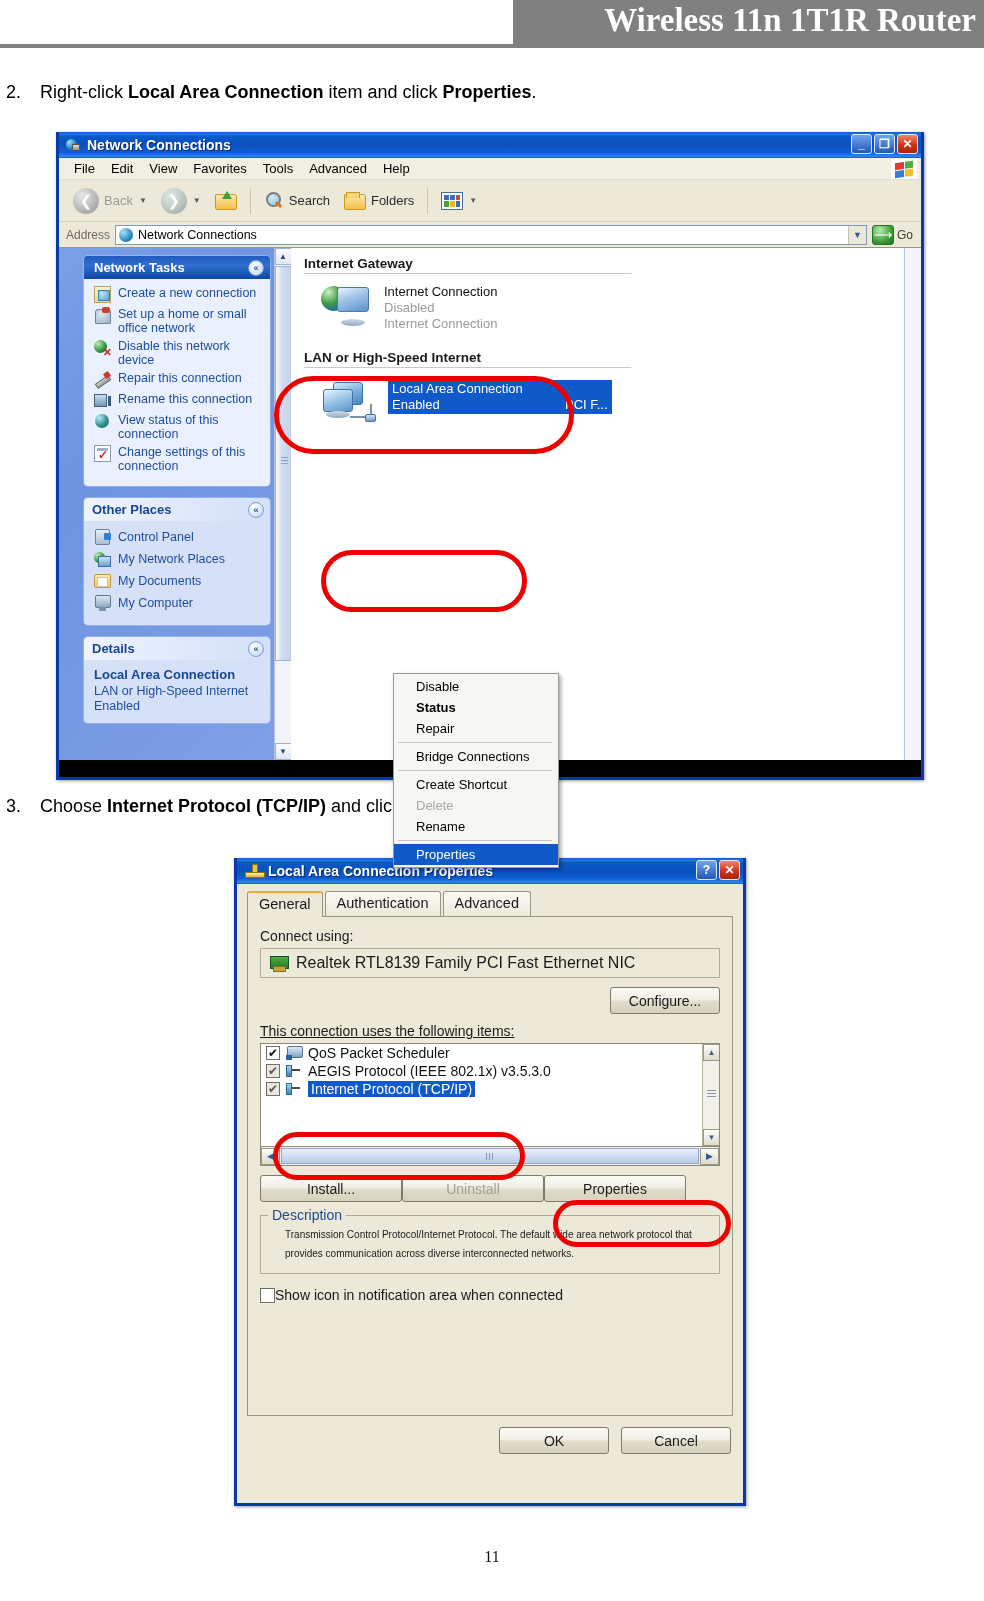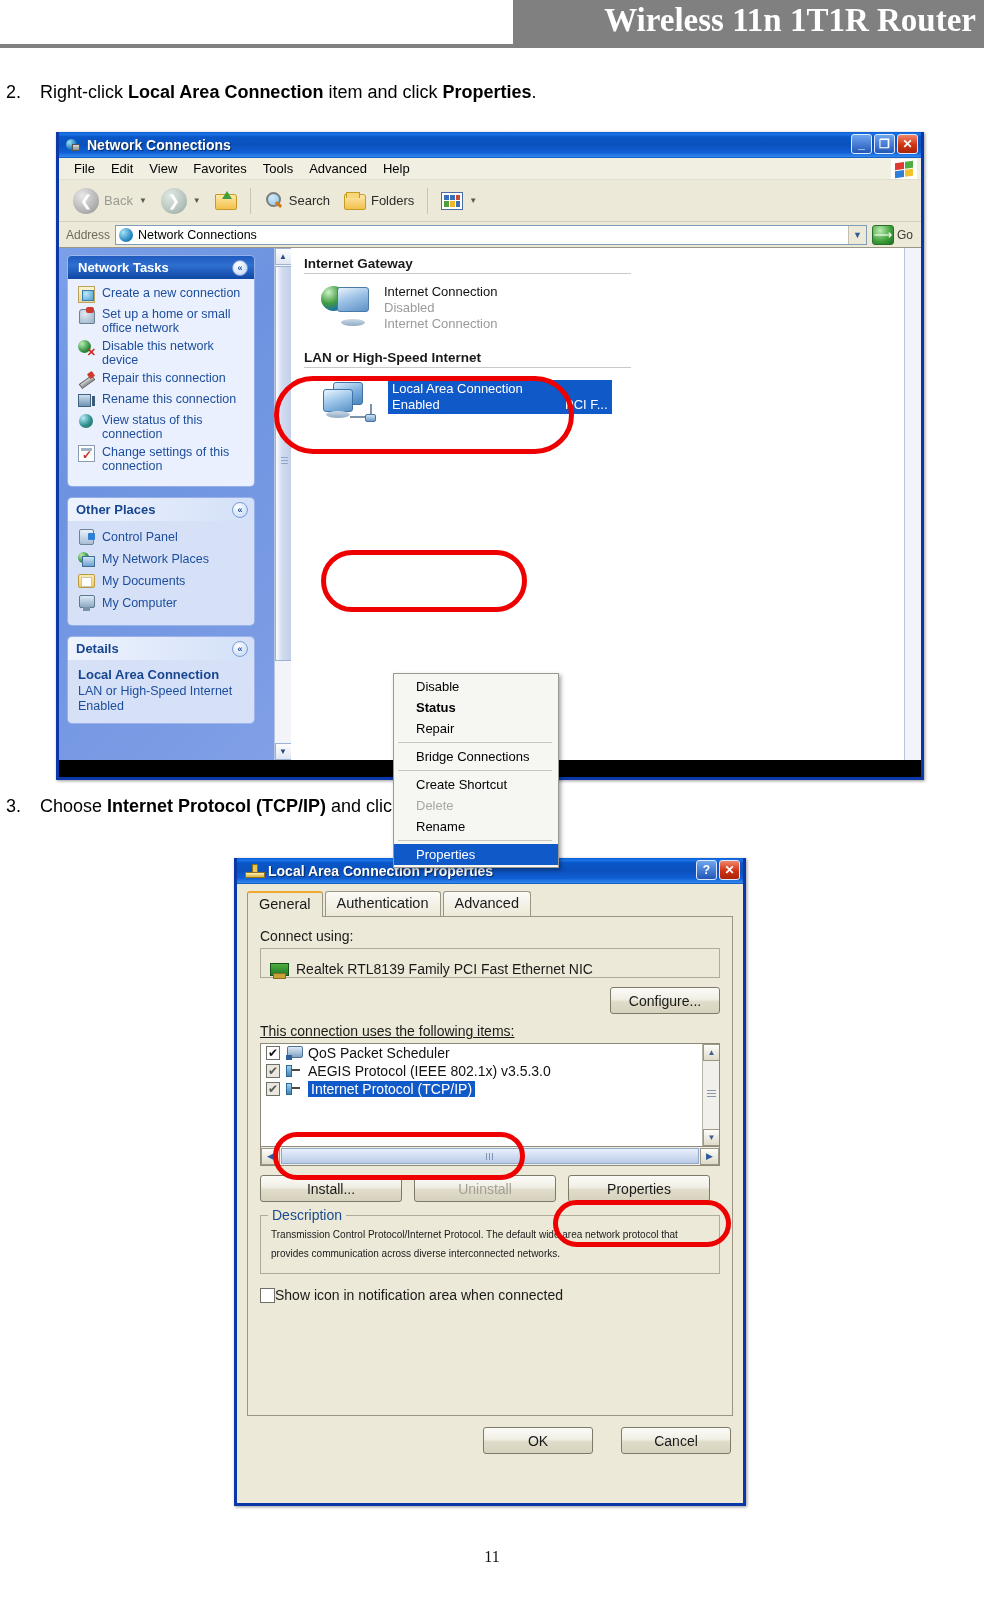--- a/index.html
+++ b/index.html
@@ -185,21 +185,21 @@
   .go-text { font-size:12px; color:#3b3b33; }
 
   .nc-body { display:flex; height:512px; background:#fff; position:relative; }
 
   
   .nc-sidebar {
     width:215px; background:linear-gradient(135deg,#7ba0e8 0%,#6d93e0 35%,#809fe6 100%);
     padding:8px 0 0 9px; position:relative; overflow:hidden;
   }
   .panel { width:186px; margin-bottom:12px; border-radius:4px; overflow:hidden;
-           box-shadow:0 0 0 1px rgba(255,255,255,.25); }
+           box-shadow:0 0 0 1px rgba(255,255,255,.25);margin-left:16px; }
   .panel-head {
     height:23px; display:flex; align-items:center; justify-content:space-between;
     padding:0 6px 0 10px;
     font-size:13px; font-weight:bold;
   }
   .panel-head.blue { background:linear-gradient(180deg,#1f5bbf,#2f6fd0 40%,#0f47a5);
                      color:#fff; }
   .panel-head.light { background:linear-gradient(90deg,#eef3fe,#d3e0f8);
                       color:#17468f;padding-left:8px; }
   .chev {
@@ -364,22 +364,22 @@
     background:#ece9d8; border-top:2px solid #f0a830;
     position:relative; z-index:4; margin-bottom:-1px; padding-bottom:5px;
   }
   .tab-panel {
     margin:0 10px; border:1px solid #9a9684; background:#ece9d8;
     height:500px; padding:11px 12px 0 12px; position:relative;
   }
   .lbl { font-size:14px; color:#1a1a1a; margin-bottom:4px; }
   .nic-box {
     background:#ece9d8; border:1px solid #b0ac9c;
-    height:30px; display:flex; align-items:flex-end; gap:9px; padding-left:9px;
-    font-size:14px; color:#1a1a1a;
+    height:30px; display:flex; align-items:center; gap:9px; padding-left:9px;
+    font-size:16px; color:#1a1a1a;
   }
   .nic-ico { width:17px;height:14px; position:relative; flex:0 0 17px;}
   .nic-ico::before{content:"";position:absolute;left:0;top:0;width:17px;height:11px;
     background:linear-gradient(180deg,#4fae3f,#1f7a26); border:1px solid #15521a;}
   .nic-ico::after{content:"";position:absolute;left:3px;top:10px;width:11px;height:4px;
     background:#c9a23a;border:1px solid #8c6d1d;}
   .btn {
     height:27px; min-width:110px; padding:0 10px;
     background:linear-gradient(180deg,#fbfbf8 0%,#f1efe4 45%,#e0dcca 55%,#d7d2bd 100%);
     border:1px solid #7d7a68; border-radius:3px;
@@ -424,34 +424,34 @@
     display:flex; align-items:center; position:relative;
   }
   .hsa { width:19px;height:17px;background:linear-gradient(180deg,#fdfdfa,#dedbc9);
     border:1px solid #9b9887; display:flex;align-items:center;justify-content:center;
     font-size:9px;color:#2f5b9c; }
   .hs-thumb { flex:1; height:16px; margin:0 1px;
     background:linear-gradient(180deg,#eaf0fb,#b9cbe8); border:1px solid #93a8c9;
     display:flex;align-items:center;justify-content:center; }
   .hs-grip { width:9px; height:7px;
     background:repeating-linear-gradient(90deg,#7f93b4 0 1px,transparent 1px 3px); }
-  .btn-triple { display:flex; gap:12px; margin-top:9px;text-align:center; }
+  .btn-triple { display:flex; margin-top:9px;text-align:center; }
   .fieldset {
-    margin-top:13px; border:1px solid #b0ac9c; padding:9px 10px 10px 10px;
+    margin-top:13px; border:1px solid #b0ac9c; padding:9px 10px 10px 24px;
     position:relative; background:#ece9d8;
   }
   .fs-legend {
     position:absolute; top:-9px; left:7px; background:#ece9d8;
     padding:0 4px; font-size:14px; color:#1a4b8f;
   }
   .fs-text { font-size:10px; color:#1a1a1a; line-height:19px; }
   .chk-row { display:flex; align-items:center; gap:0; margin-top:13px; }
   .chk-big { width:15px;height:15px;background:#fff;border:1px solid #6f6f66; flex:0 0 15px;}
   .chk-label { font-size:14px; color:#1a1a1a; }
-  .dlg-footer { display:flex; justify-content:flex-end; gap:28px; padding:11px 12px 0 0; }
+  .dlg-footer { display:flex; justify-content:flex-end; gap:12px; padding:11px 12px 0 0; }
 
   .page-number {
     position:absolute; left:0; top:1548px; width:984px;
     text-align:center; font-size:16px; color:#111;
     font-family:"Liberation Serif", serif;
   }
 </style>
 </head>
 <body>
 

